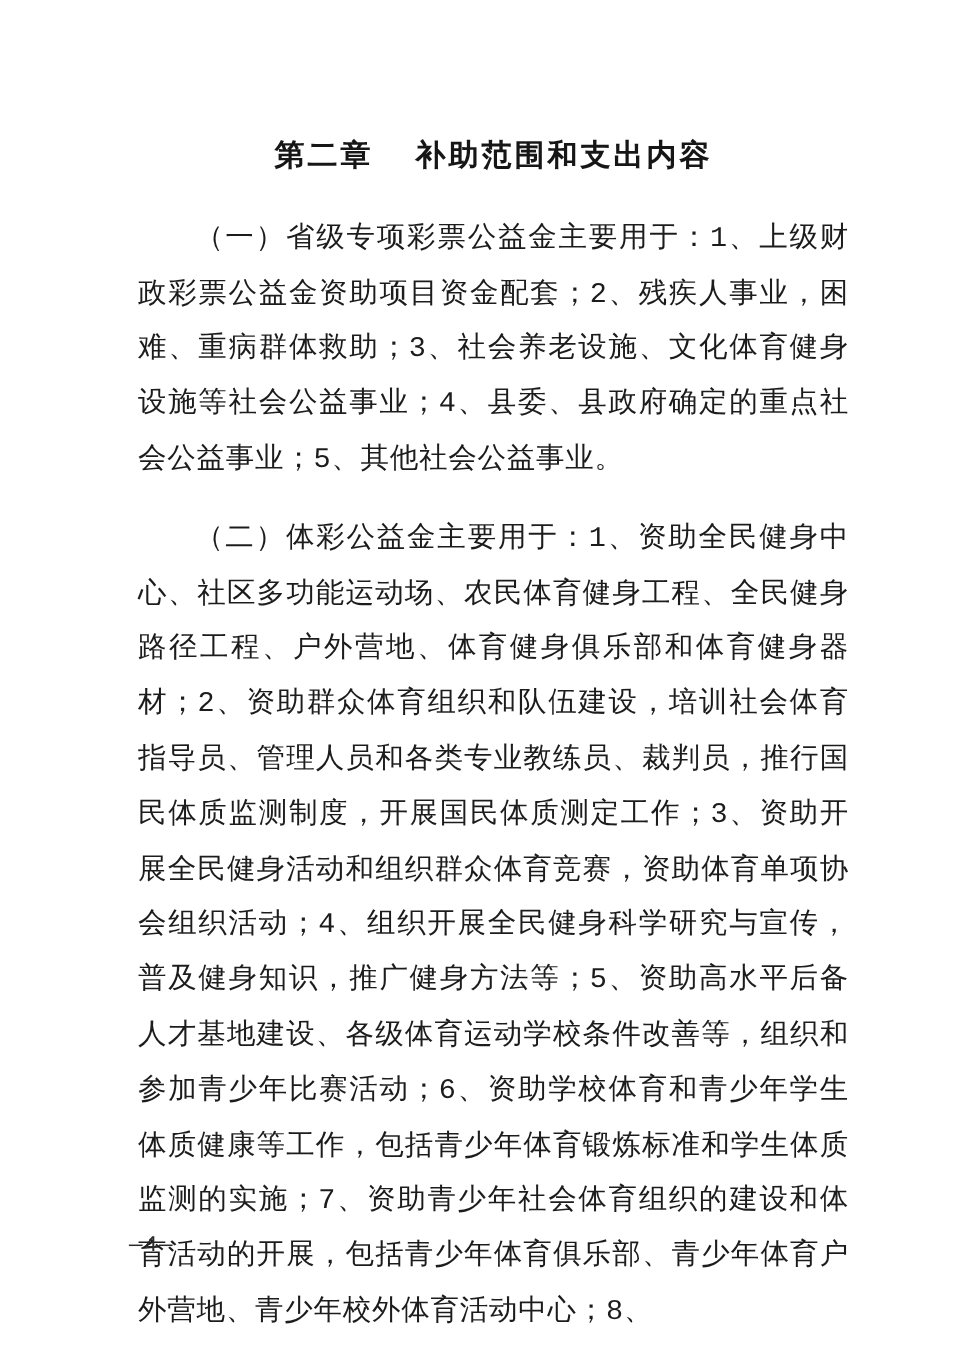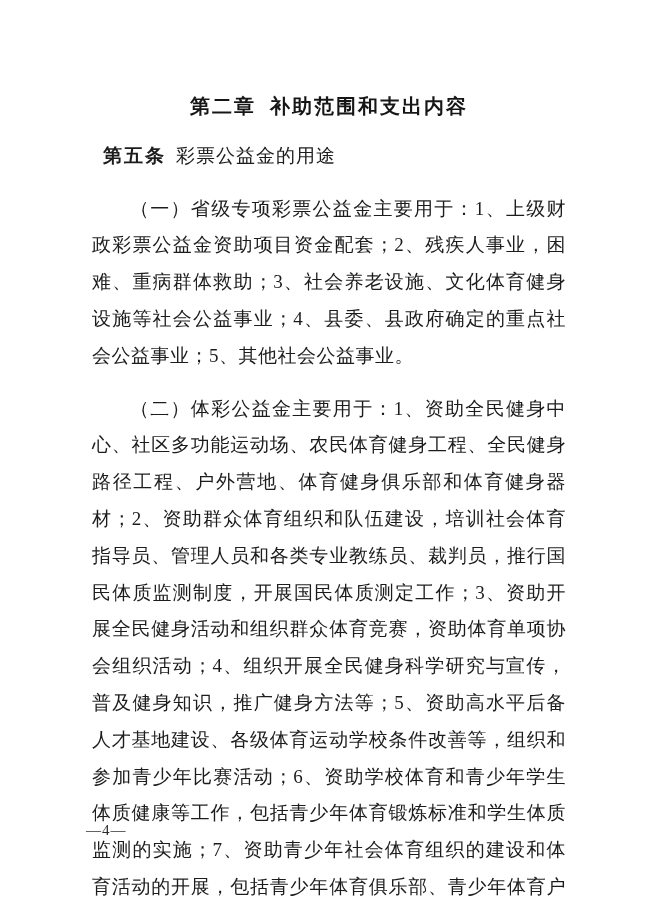--- a/index.html
+++ b/index.html
@@ -6,21 +6,21 @@
     margin: 0;
     padding: 0;
     background: #ffffff;
   }
   .page {
     position: relative;
     width: 650px;
     height: 902px;
     background: #ffffff;
     overflow: hidden;
-    font-family: Liberation Serif, serif;
+    font-family: Liberation Mono, monospace;
     color: #1c1c1c;
   }
   .content {
     position: absolute;
     top: 88px;
     left: 76px;
     width: 506px;
   }
   .chapter-title {
     margin: 0 0 13px 0;
@@ -64,23 +64,20 @@
     color: #2a2a2a;
   }
 </style>
 </head>
 <body>
 
 <div class="page">
   <div class="content">
     <h1 class="chapter-title">第二章  补助范围和支出内容</h1>
 
-    <p class="article-heading">
-      <span class="article-label">第五条</span><span class="article-title">彩票公益金的用途</span>
-    </p>
 
     <p class="body-para">（一）省级专项彩票公益金主要用于：1、上级财政彩票公益金资助项目资金配套；2、残疾人事业，困难、重病群体救助；3、社会养老设施、文化体育健身设施等社会公益事业；4、县委、县政府确定的重点社会公益事业；5、其他社会公益事业。</p>
 
     <p class="body-para">（二）体彩公益金主要用于：1、资助全民健身中心、社区多功能运动场、农民体育健身工程、全民健身路径工程、户外营地、体育健身俱乐部和体育健身器材；2、资助群众体育组织和队伍建设，培训社会体育指导员、管理人员和各类专业教练员、裁判员，推行国民体质监测制度，开展国民体质测定工作；3、资助开展全民健身活动和组织群众体育竞赛，资助体育单项协会组织活动；4、组织开展全民健身科学研究与宣传，普及健身知识，推广健身方法等；5、资助高水平后备人才基地建设、各级体育运动学校条件改善等，组织和参加青少年比赛活动；6、资助学校体育和青少年学生体质健康等工作，包括青少年体育锻炼标准和学生体质监测的实施；7、资助青少年社会体育组织的建设和体育活动的开展，包括青少年体育俱乐部、青少年体育户外营地、青少年校外体育活动中心；8、</p>
   </div>
 
   <div class="page-number">—4—</div>
 </div>
 
 </body></html>

